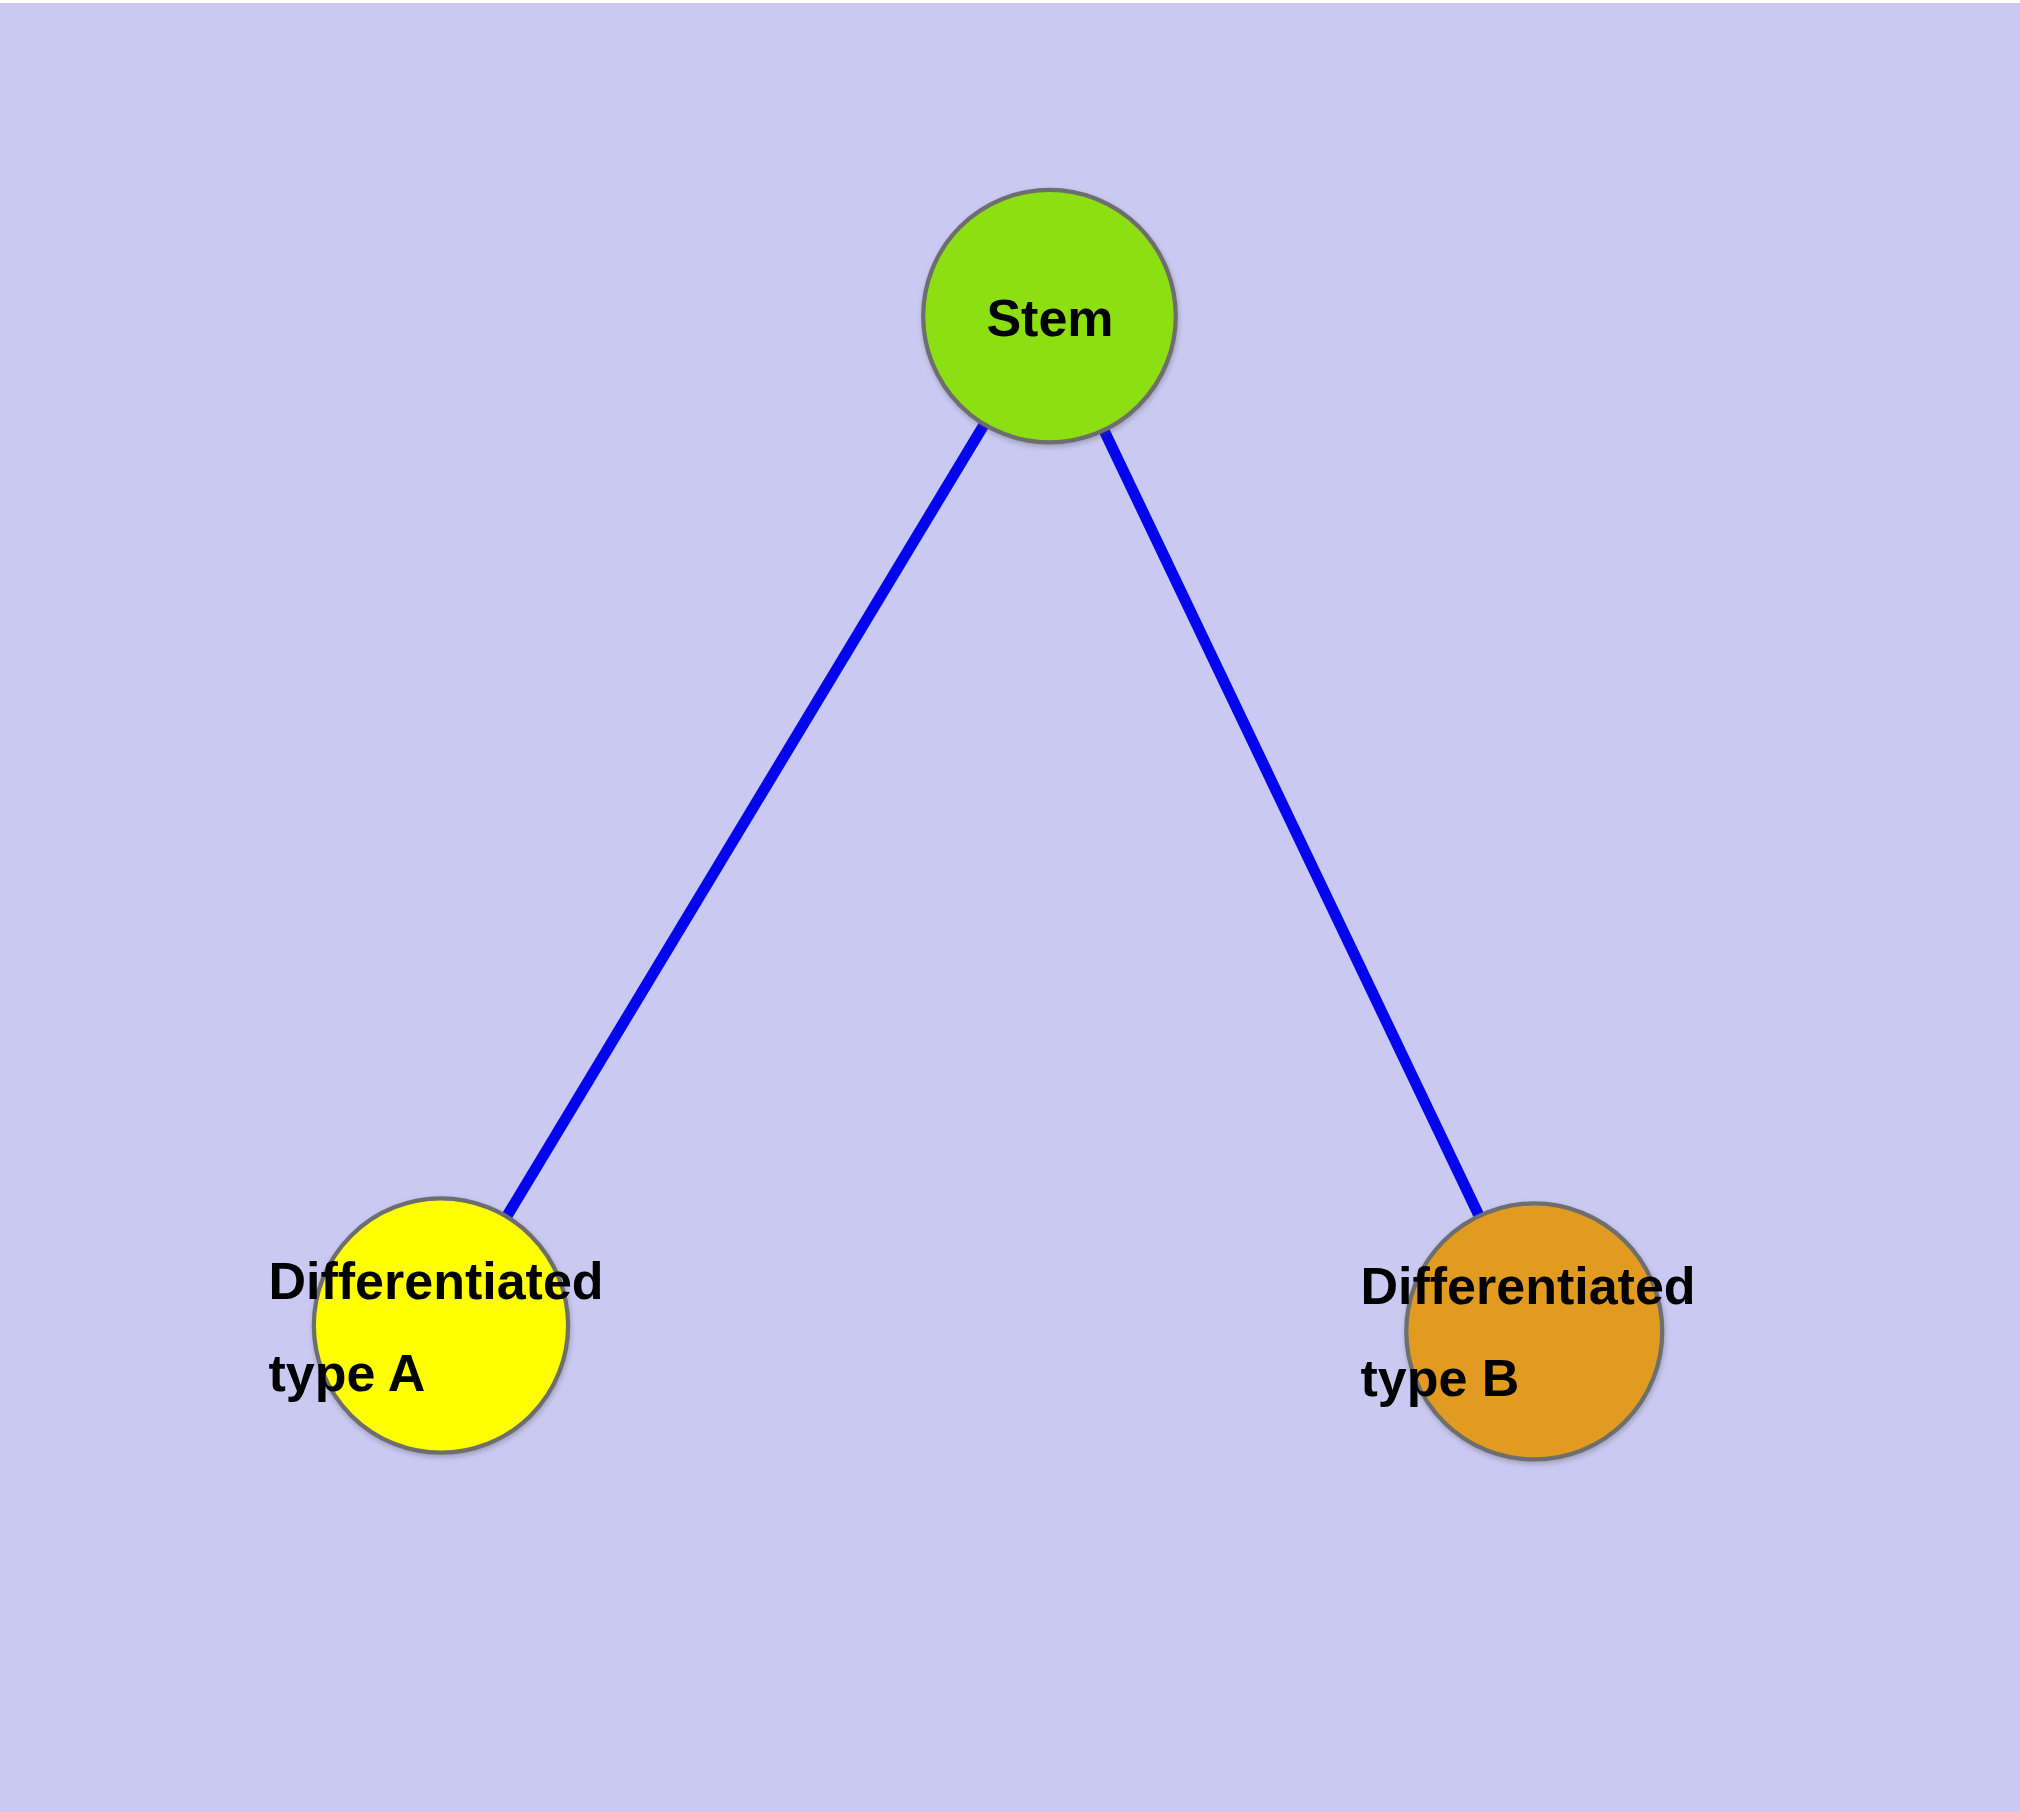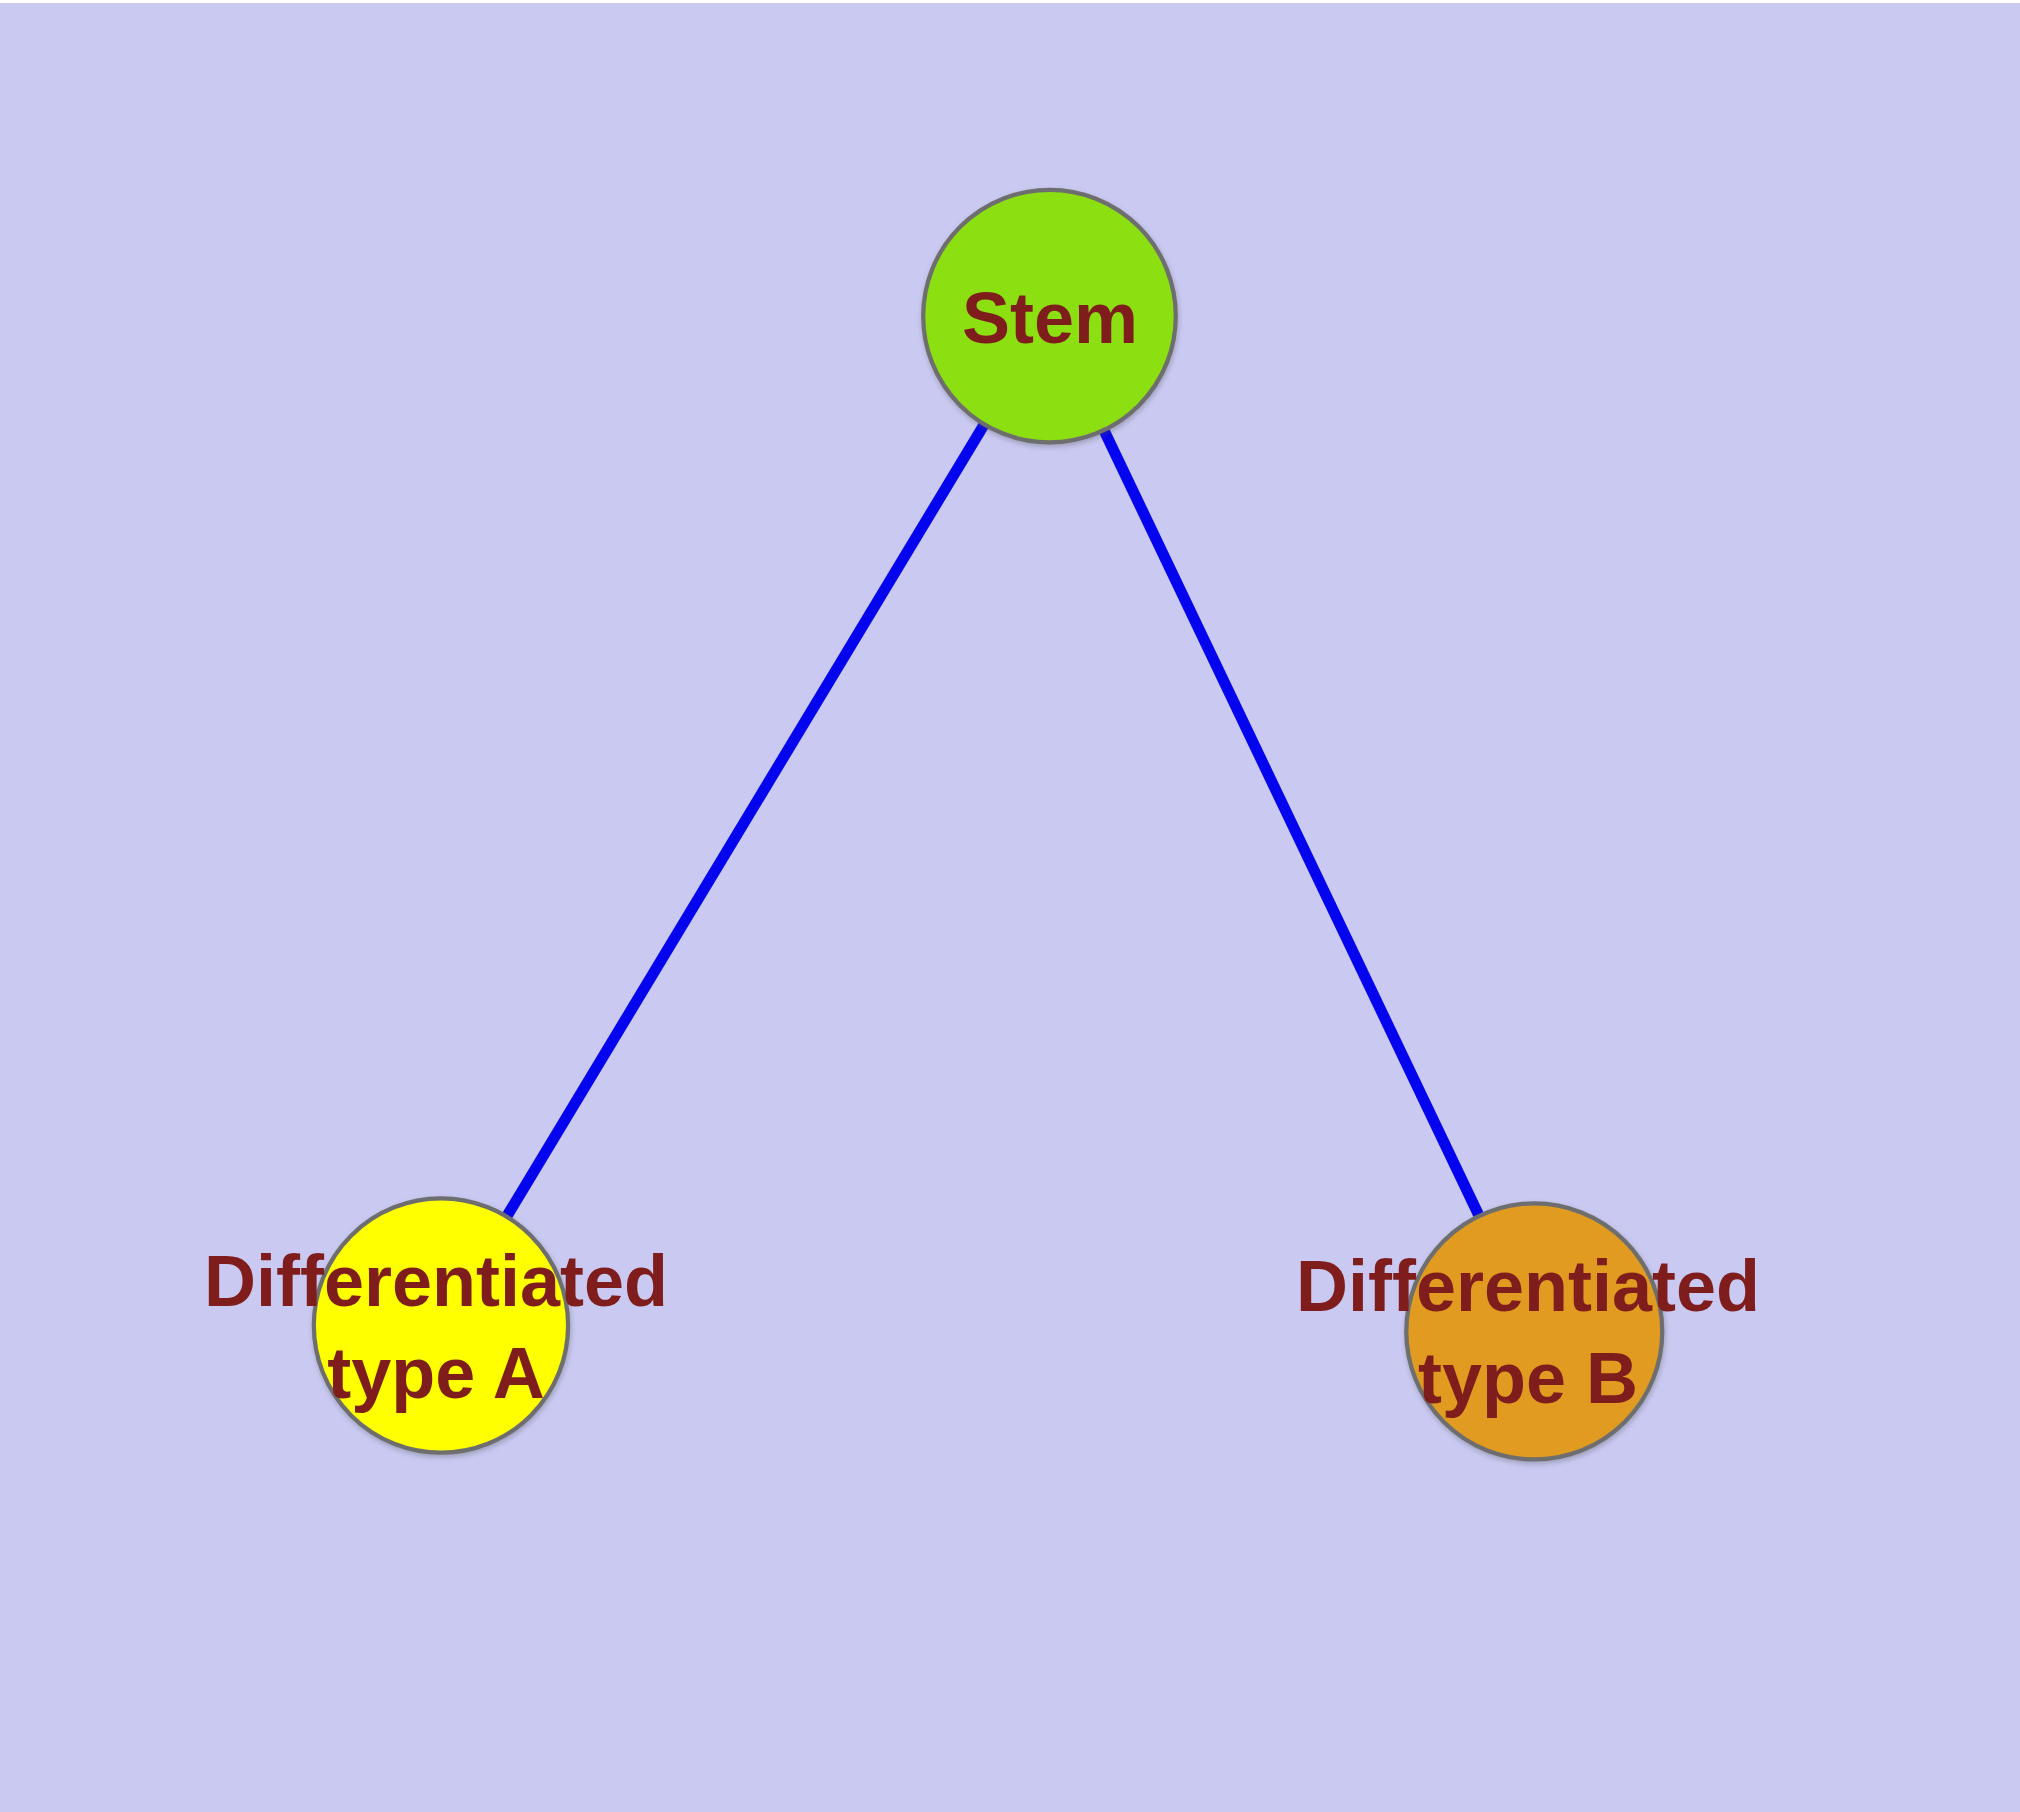--- a/index.html
+++ b/index.html
@@ -33,26 +33,25 @@
     stroke-width: 13px;
     stroke-linecap: butt;
   }
   .node-circle {
     stroke-width: 5px;
     filter: drop-shadow(1px 3px 3px rgba(80,80,80,0.35));
   }
   .node-label {
     position: absolute;
     transform: translate(-50%, -50%);
-    text-align: center;
     white-space: pre-line;
     font-weight: bold;
-    font-size: 72px;
+    font-size: 52px;
     line-height: 92px;
-    color: #7f1d1d;
+    color: #000000;
     letter-spacing: 0px;
     pointer-events: none;
   }
   .label-stem { left: 1050px; top: 318px; }
   .label-a    { left: 436px;  top: 1327px; }
   .label-b    { left: 1528px; top: 1332px; }
 </style>
 </head>
 <body>
 

